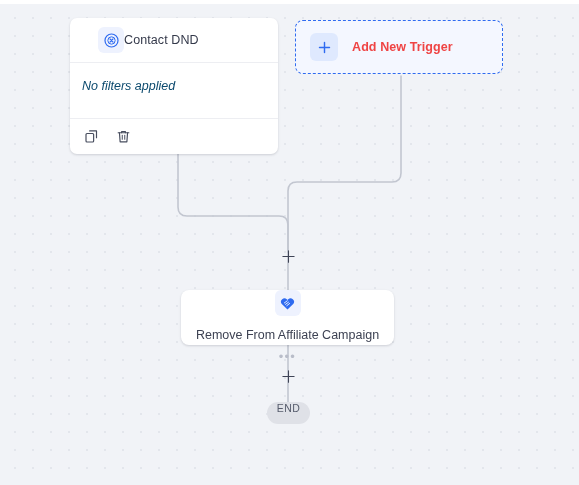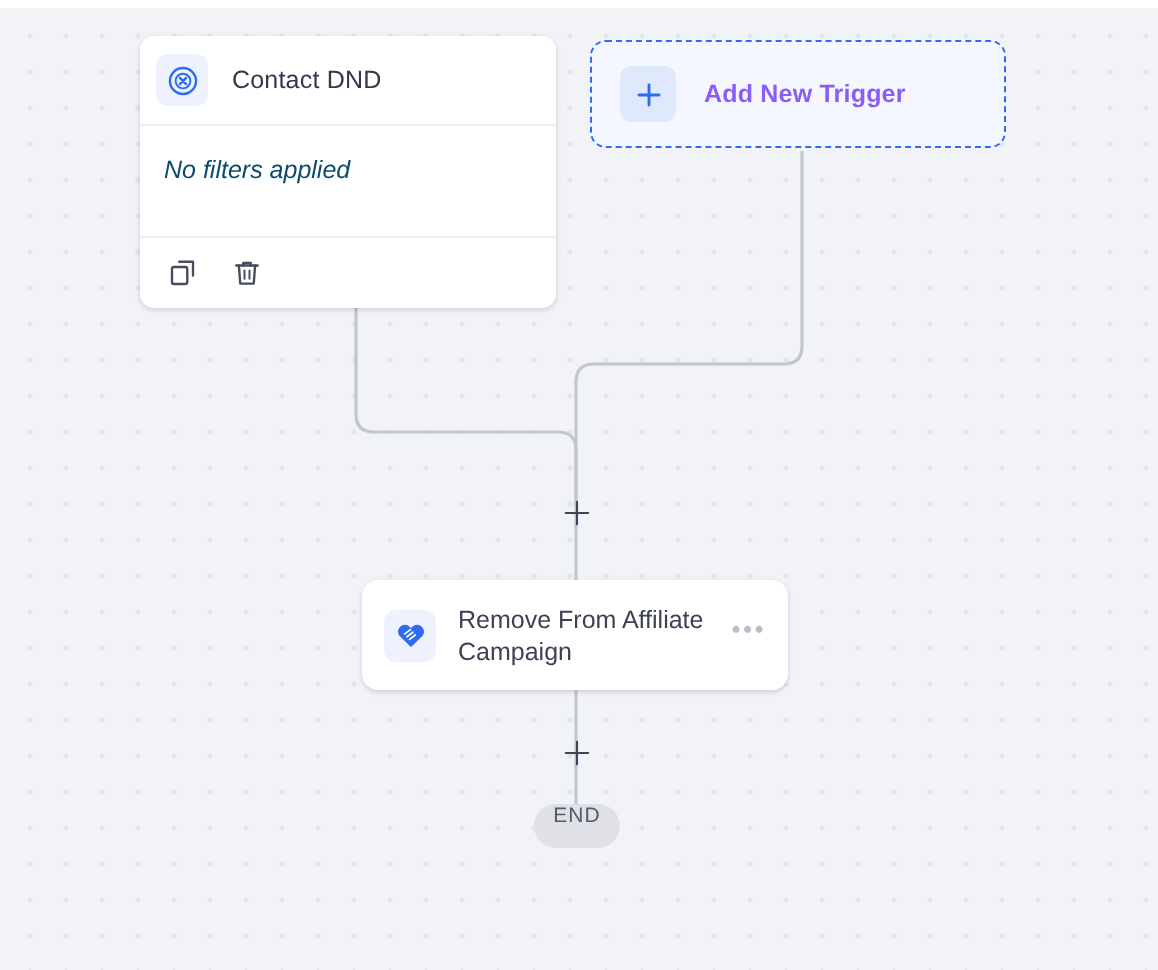--- a/index.html
+++ b/index.html
@@ -53,23 +53,23 @@
     top: 18px;
     width: 208px;
     background: #ffffff;
     border-radius: 7px;
     box-shadow: 0 1px 3px rgba(16, 24, 40, 0.10), 0 1px 2px rgba(16,24,40,0.06);
     overflow: hidden;
   }
   #trigger-card-header {
     display: flex;
     align-items: center;
-    padding: 9px 8px;
+    padding: 9px 28px;
     border-bottom: 1px solid #edeef2;
-    gap: 12px;
+    gap: 0;
   }
   .node-icon-badge {
     width: 26px;
     height: 26px;
     border-radius: 6px;
     background: #eef2fe;
     display: flex;
     align-items: center;
     justify-content: center;
     flex: 0 0 auto;
@@ -126,40 +126,41 @@
     border-radius: 6px;
     background: #dfe9fe;
     display: flex;
     align-items: center;
     justify-content: center;
     flex: 0 0 auto;
   }
   #add-trigger-label {
     font-size: 12.5px;
     font-weight: bold;
-    color: #8b5cf6;
+    color: #ef4444;
     letter-spacing: 0.1px;
   }
 
   
   #action-card {
     position: absolute;
     left: 181px;
     top: 290px;
     width: 213px;
     height: 55px;
     box-sizing: border-box;
     background: #ffffff;
     border-radius: 8px;
     box-shadow: 0 1px 3px rgba(16, 24, 40, 0.10), 0 1px 2px rgba(16,24,40,0.06);
     display: flex;
     align-items: center;
     padding: 0 11px;
     gap: 11px;
     cursor: pointer;
+    flex-direction: column;
   }
   #action-card-title {
     font-size: 12.5px;
     color: #3d4253;
     line-height: 16px;
     flex: 1 1 auto;
   }
   #action-card-menu {
     color: #b9bdc9;
     font-size: 13px;

